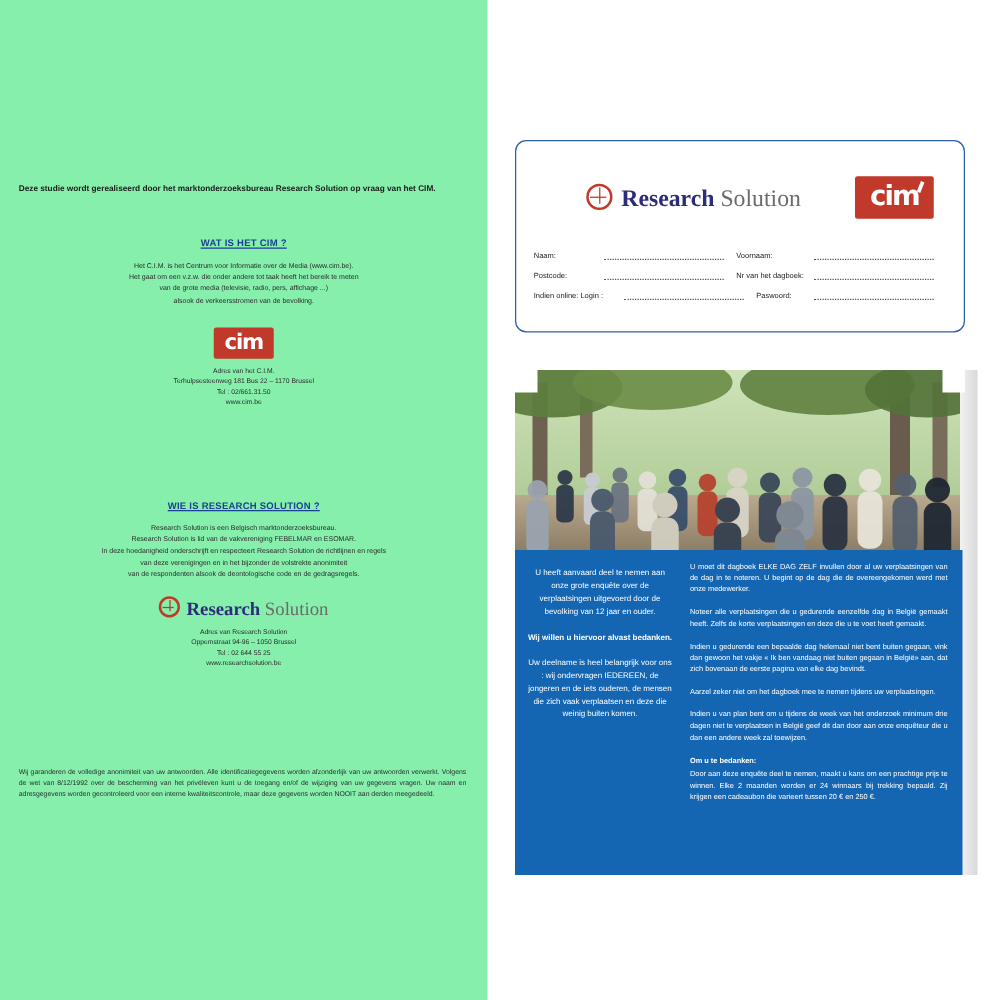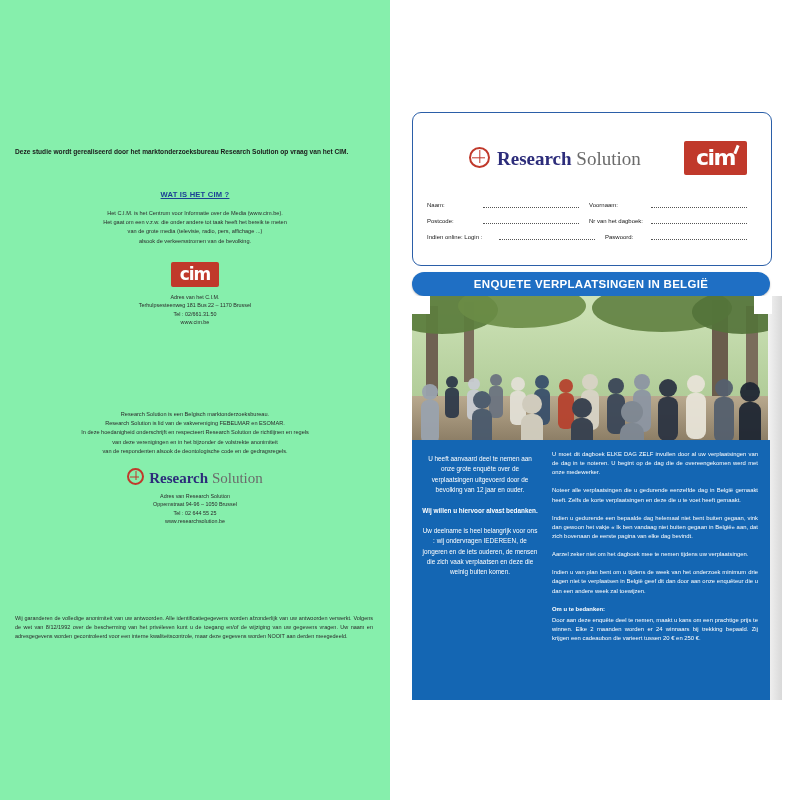--- a/index.html
+++ b/index.html
@@ -157,20 +157,21 @@
     </div>
     <div class="addr">
       <div>Adres van het C.I.M.</div>
       <div>Terhulpsesteenweg 181 Bus 22 – 1170 Brussel</div>
       <div>Tel : 02/661.31.50</div>
       <div>www.cim.be</div>
     </div>
   </div>
 
   <div class="sec-rs">
+    <div class="lp-sec-title">WIE IS RESEARCH SOLUTION ?</div>
     <div class="lp-body" style="margin-top:10px;white-space:pre-line;">Research Solution is een Belgisch marktonderzoeksbureau.
 Research Solution is lid van de vakvereniging  FEBELMAR en ESOMAR.
 In deze hoedanigheid onderschrijft en respecteert Research Solution de richtlijnen en regels
 van deze verenigingen en in het bijzonder de volstrekte anonimiteit
 van de respondenten alsook de deontologische code en de gedragsregels.</div>
     <div class="rs-logo">
       <span class="bull"></span><span class="b">Research</span> <span class="l">Solution</span>
     </div>
     <div class="addr">
       <div>Adres van Research Solution</div>
@@ -208,21 +209,20 @@
       </div>
       <div class="frow">
         <span class="flabel" style="width:72px">Indien online: Login :</span>
         <span class="fline"></span>
         <span class="flabel2" style="width:46px">Paswoord:</span>
         <span class="fline"></span>
       </div>
     </div>
   </div>
 
-  <div class="banner">ENQUETE VERPLAATSINGEN IN BELGIË</div>
 
   <div class="photo-wrap">
     <svg width="358" height="160" viewBox="0 0 358 160" preserveAspectRatio="none">
       <defs>
         <linearGradient id="sky" x1="0" y1="0" x2="0" y2="1">
           <stop offset="0%" stop-color="#cfe3b8"></stop>
           <stop offset="100%" stop-color="#9fbf86"></stop>
         </linearGradient>
         <linearGradient id="ground" x1="0" y1="0" x2="0" y2="1">
           <stop offset="0%" stop-color="#b9a98e"></stop>

